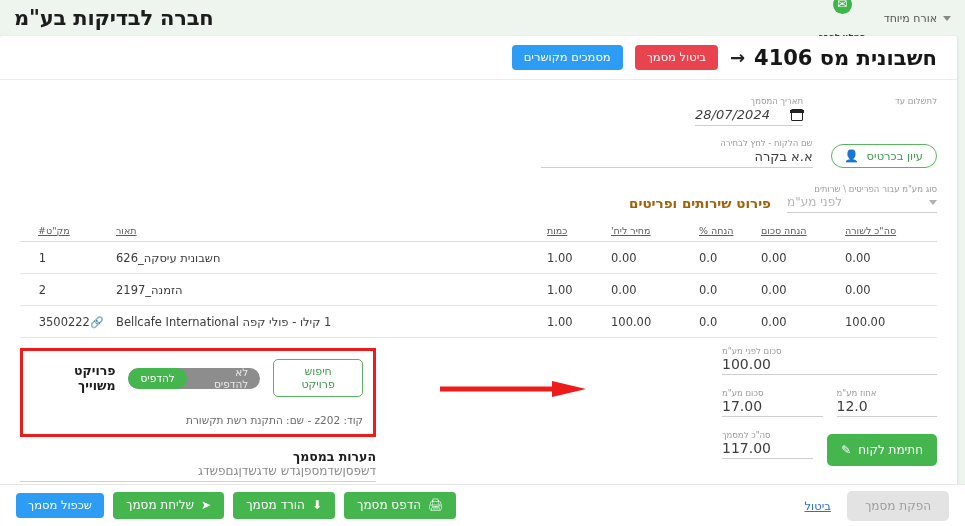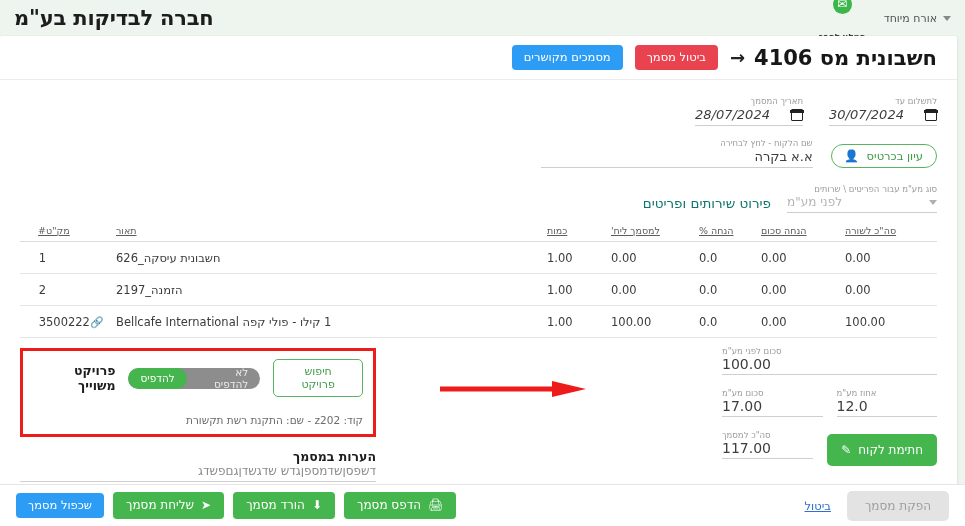--- a/index.html
+++ b/index.html
@@ -91,21 +91,21 @@
     border: 1px solid #58b45f; color: #3f9b48; background: #fff;
     border-radius: 16px; font-size: 11.5px; padding: 4px 13px; cursor: pointer;
     display: flex; align-items: center; gap: 7px; font-family: inherit;
   }
   .person-icon { font-size: 12px; color: #3f9b48; }
 
   .section-row {
     display: flex; align-items: flex-end; justify-content: flex-start;
     margin-top: 16px; gap: 16px;
   }
-  .section-title { font-size: 13.5px; font-weight: normal; color: #0f766e; padding-bottom: 2px; }
+  .section-title { font-size: 13.5px; font-weight: bold; color: #a16207; padding-bottom: 2px; }
   .select-field { width: 150px; }
   .select-value {
     font-size: 12px; color: #b4b4b4; border-bottom: 1px solid #cfcfcf; padding-bottom: 3px;
     display: flex; align-items: center; justify-content: space-between; flex-direction: row-reverse;
   }
   .select-caret {
     width: 0; height: 0; border-left: 4px solid transparent; border-right: 4px solid transparent;
     border-top: 5px solid #b0b0b0;
   }
 
@@ -222,24 +222,20 @@
       </div>
       <button class="btn btn-red">ביטול מסמך</button>
       <button class="btn btn-blue">מסמכים מקושרים</button>
     </div>
 
     <div class="card-body">
 
       <div class="date-row">
         <div class="field">
           <div class="field-label">לתשלום עד</div>
-          <div class="field-value">
-            <span>30/07/2024</span>
-            <span class="cal-icon"></span>
-          </div>
         </div>
         <div class="field">
           <div class="field-label">תאריך המסמך</div>
           <div class="field-value">
             <span>28/07/2024</span>
             <span class="cal-icon"></span>
           </div>
         </div>
       </div>
 
@@ -264,21 +260,21 @@
         </div>
         <div class="section-title">פירוט שירותים ופריטים</div>
       </div>
 
       <table class="items">
         <thead>
           <tr>
             <th class="c-total">סה"כ לשורה</th>
             <th class="c-discsum">הנחה סכום</th>
             <th class="c-disc">הנחה %</th>
-            <th class="c-price">למסמך ליח'</th>
+            <th class="c-price">מחיר ליח'</th>
             <th class="c-qty">כמות</th>
             <th class="c-desc">תאור</th>
             <th class="c-sku">מק"ט</th>
             <th class="c-num">#</th>
           </tr>
         </thead>
         <tbody id="items-body">
             <tr>
               <td class="c-total">0.00</td>
               <td class="c-discsum">0.00</td>

